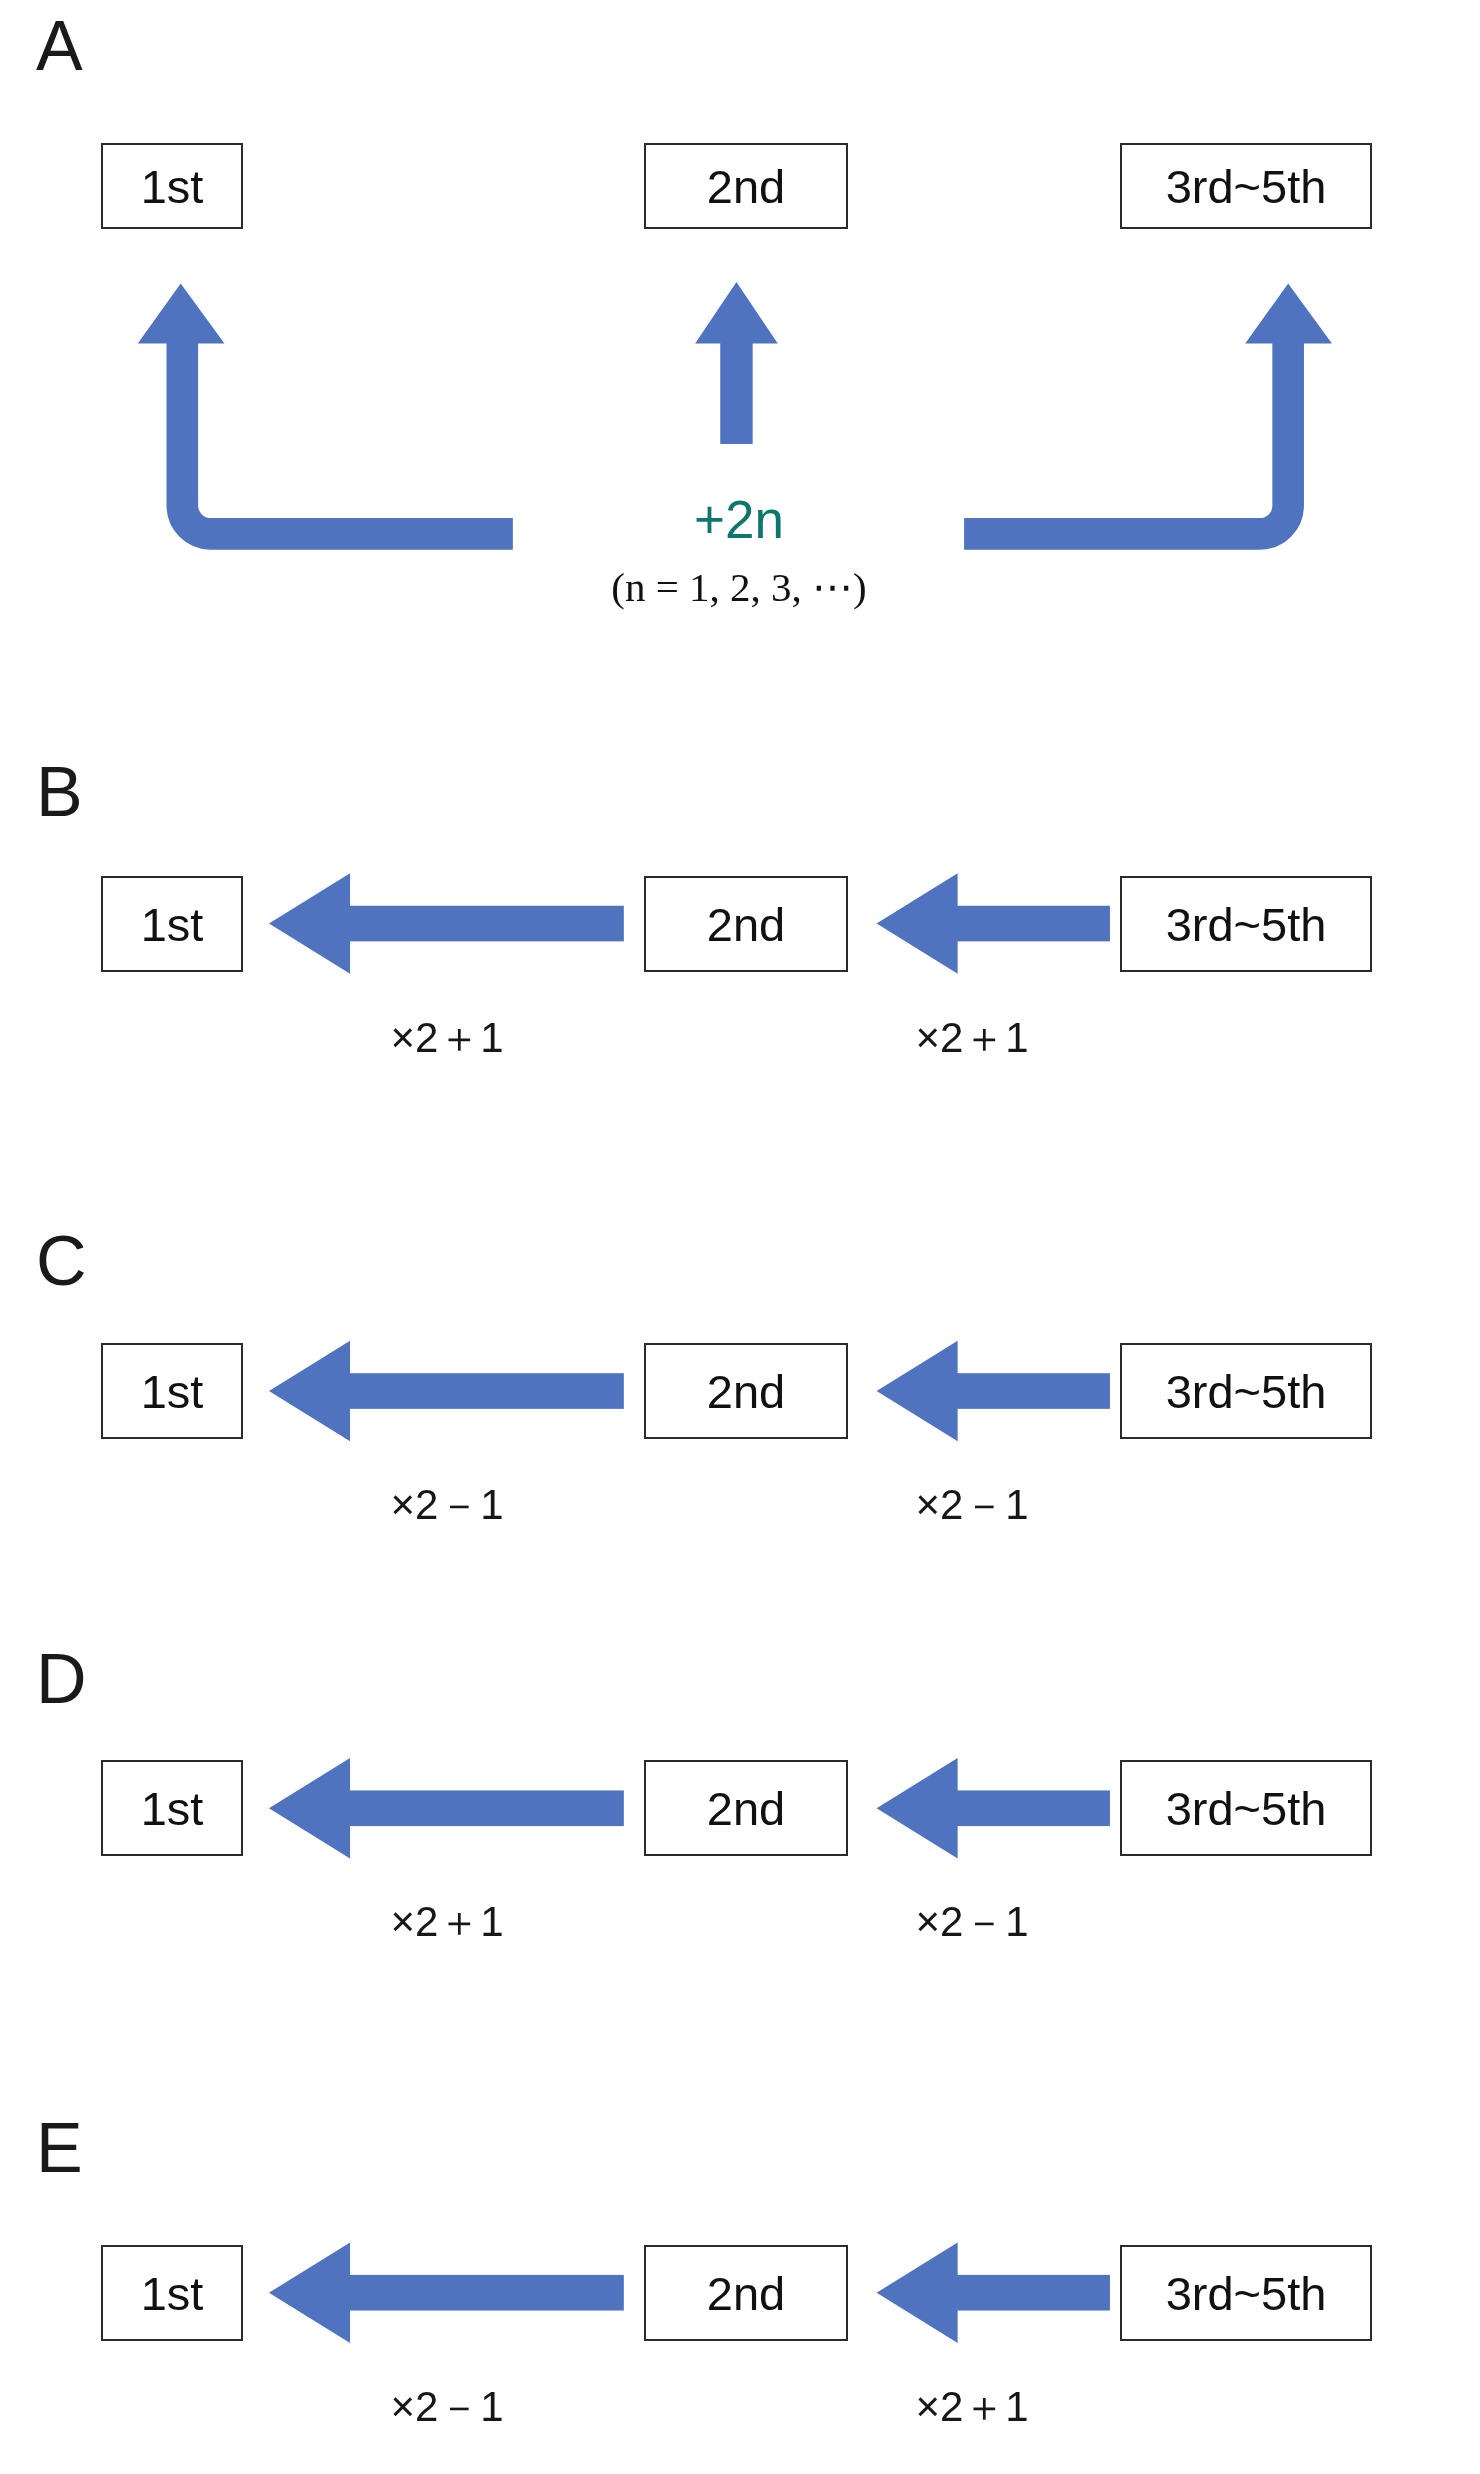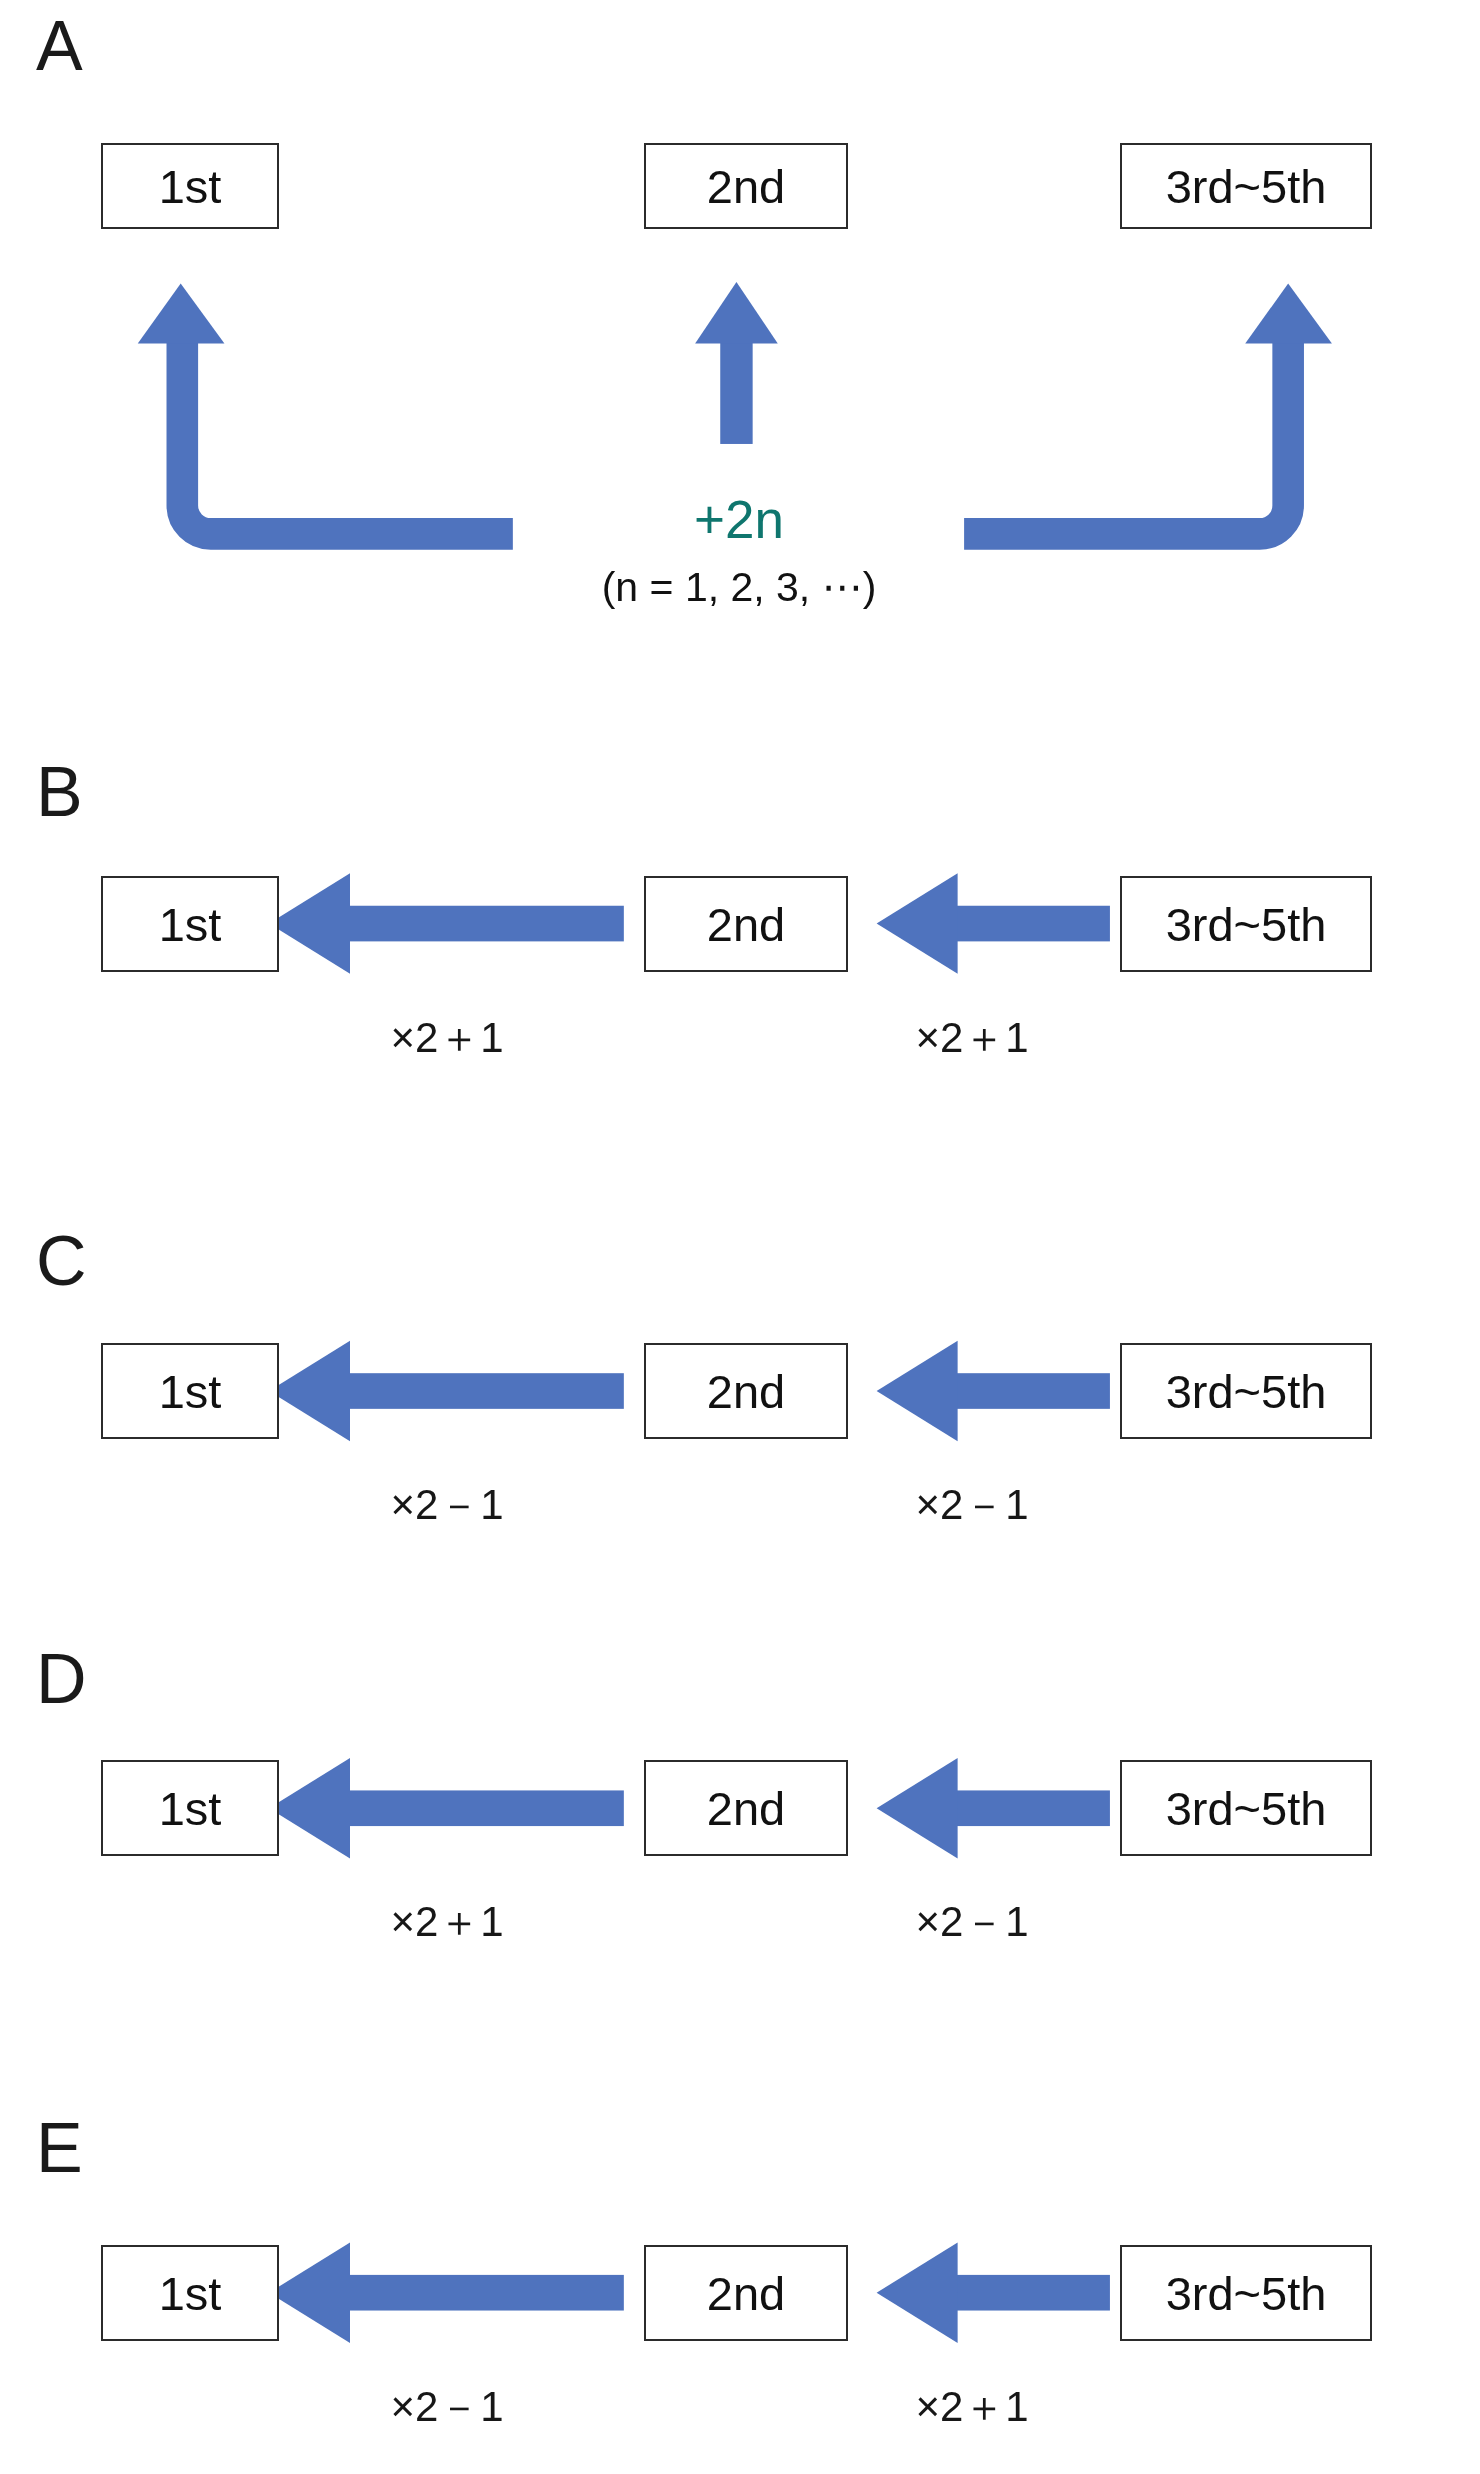--- a/index.html
+++ b/index.html
@@ -35,21 +35,21 @@
     background: #ffffff;
     display: flex;
     align-items: center;
     justify-content: center;
     color: #111111;
     font-size: 47px;
     line-height: 1;
     font-family: "Liberation Sans", sans-serif;
     white-space: nowrap;
   }
-  .node-1st  { left: 101px;  width: 178px; }
+  .node-1st  { left: 101px;  width: 142px; }
   .node-2nd  { left: 644px;  width: 204px; }
   .node-35th { left: 1120px; width: 252px; }
 
   
   .arrow-layer {
     position: absolute;
     left: 0;
     top: 0;
     width: 1481px;
     height: 2475px;
@@ -147,21 +147,21 @@
     </g>
   </svg>
 
   <div class="panel-letter" style="left:36px; top:11.3px;">A</div>
 
   <div class="node-box node-1st" style="top:143px; height:86px;">1st</div>
   <div class="node-box node-2nd" style="top:143px; height:86px;">2nd</div>
   <div class="node-box node-35th" style="top:143px; height:86px;">3rd~5th</div>
 
   <div class="plus2n" style="top:493px;">+2n</div>
-  <div class="n-range" style="top:567px;">(n = 1, 2, 3, ⋯)</div>
+  <div class="n-range" style="top:567px;font-family:Liberation Serif, serif;">(n = 1, 2, 3, ⋯)</div>
 
   <div class="panel-letter" style="left:36px; top:757px;">B</div>
 
   <div class="node-box node-1st" style="top:876px; height:96px;">1st</div>
   <div class="node-box node-2nd" style="top:876px; height:96px;">2nd</div>
   <div class="node-box node-35th" style="top:876px; height:96px;">3rd~5th</div>
 
   <div class="op-label center" style="left:447px; top:1017px;">×2＋1</div>
   <div class="op-label center" style="left:972px; top:1017px;">×2＋1</div>
 

